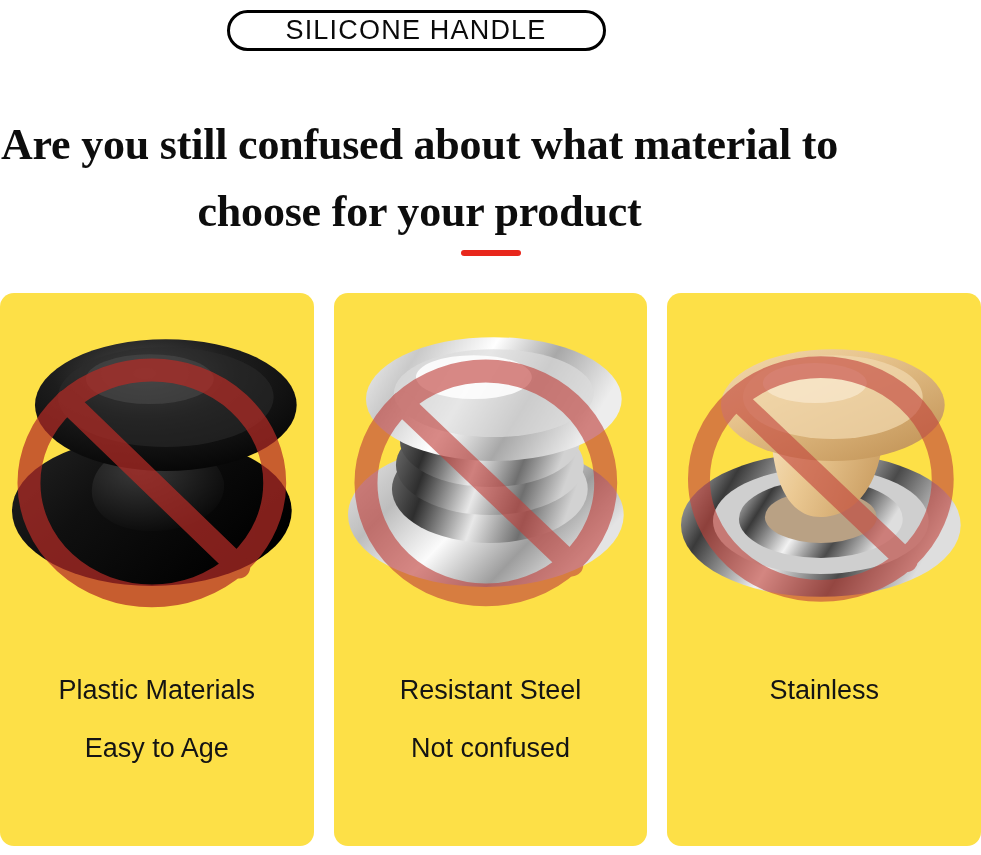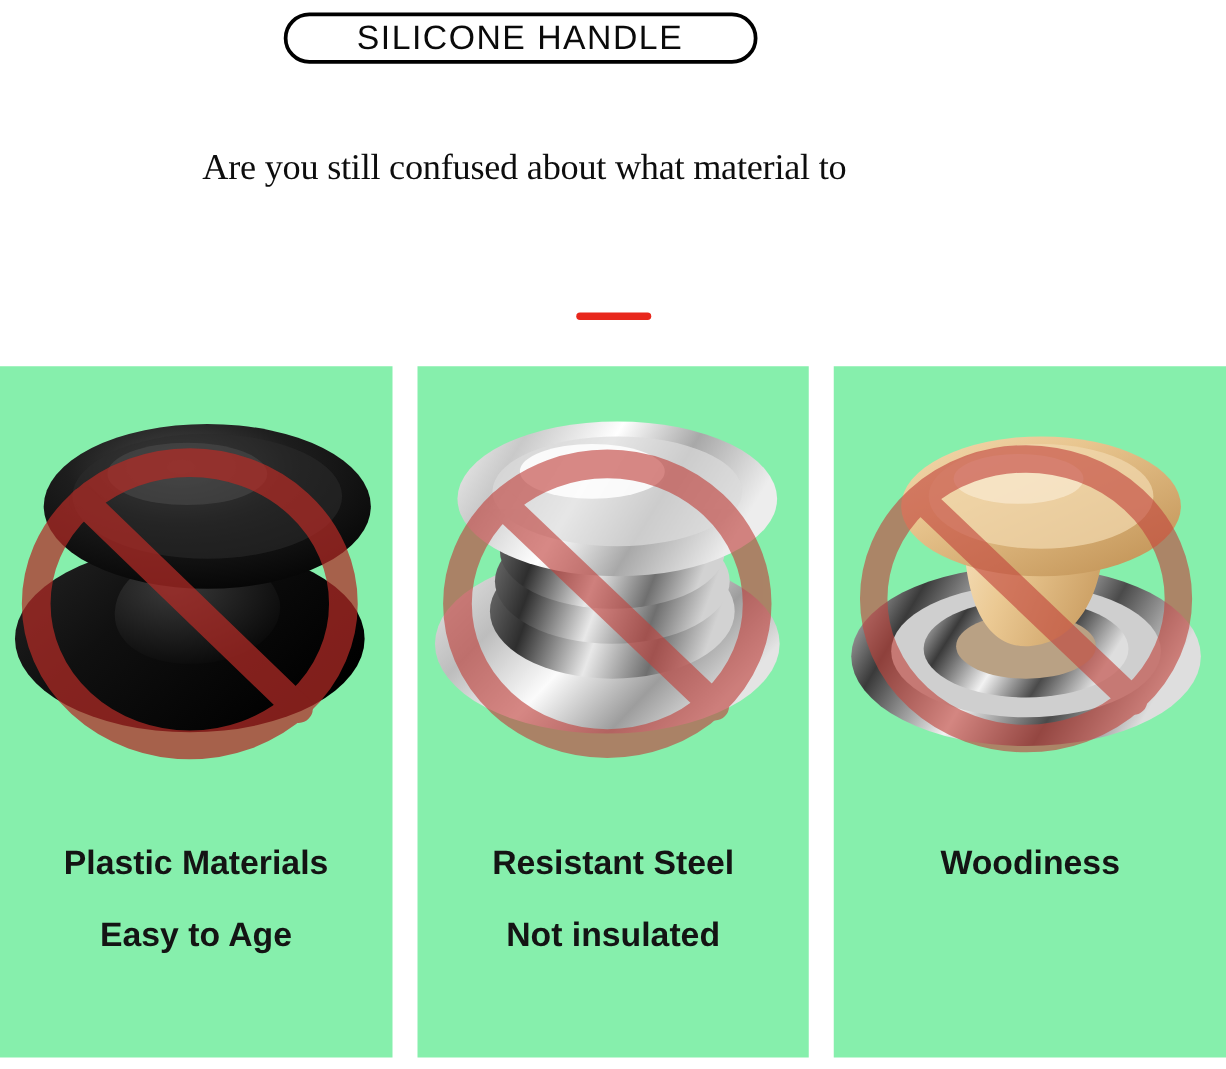--- a/index.html
+++ b/index.html
@@ -46,22 +46,22 @@
   }
 
   
   .headline {
     position: absolute;
     top: 82px;
     left: 0;
     width: 839px;
     text-align: center;
     font-family: "Liberation Serif", serif;
-    font-weight: normal;
-    font-size: 29px;
+    font-weight: bold;
+    font-size: 44px;
     line-height: 67px;
     color: #0d0d0d;
     letter-spacing: -0.2px;
   }
   .headline .hl-line { display: block; }
 
   
   .rule-wrap {
     position: absolute;
     top: 250px;
@@ -83,26 +83,25 @@
     top: 293px;
     left: 0;
     width: 981px;
     height: 553px;
     display: flex;
     gap: 20px;
   }
   .card {
     position: relative;
     flex: 1 1 0;
-    background: #86efac;
-    border-radius: 0;
+    background: #fde047;
+    border-radius: 14px;
     overflow: hidden;
     display: flex;
     flex-direction: column;
-    font-weight: bold;
   }
 
   
   .art {
     position: relative;
     height: 368px;
     flex: 0 0 368px;
   }
   .art svg { display: block; width: 100%; height: 100%; }
 
@@ -122,20 +121,21 @@
 <body>
 
 <div class="badge-wrap">
   <div class="badge">
     <span class="badge-text">SILICONE HANDLE</span>
   </div>
 </div>
 
 <h1 class="headline">
   <span class="hl-line">Are you still confused about what material to</span>
+  <span class="hl-line">choose for your product</span>
 </h1>
 
 <div class="rule-wrap">
   <div class="rule"></div>
 </div>
 
 <div class="cards">
 
   <div class="card">
     <div class="art">
@@ -215,21 +215,21 @@
         <ellipse cx="140" cy="84" rx="58" ry="22" fill="#ffffff" opacity="0.85"></ellipse>
 
         <g opacity="0.62">
           <ellipse cx="152" cy="190" rx="120" ry="112" fill="none" stroke="#c0413c" stroke-width="23"></ellipse>
           <line x1="68" y1="110" x2="238" y2="272" stroke="#c0413c" stroke-width="23" stroke-linecap="round"></line>
         </g>
       </svg>
     </div>
     <div class="caption">
       <span class="cap-line">Resistant Steel</span>
-      <span class="cap-line">Not insulated</span>
+      <span class="cap-line">Not confused</span>
     </div>
   </div>
 
   <div class="card">
     <div class="art">
       <svg viewBox="0 0 314 368" preserveAspectRatio="xMidYMid meet">
         <defs>
           <linearGradient id="w-cap" x1="0" y1="0" x2="0.8" y2="0.9">
             <stop offset="0%" stop-color="#f2d9b0"></stop>
             <stop offset="40%" stop-color="#e8c58e"></stop>
@@ -260,17 +260,17 @@
         <ellipse cx="166" cy="104" rx="90" ry="42" fill="#f0d7ac" opacity="0.75"></ellipse>
         <ellipse cx="148" cy="90" rx="52" ry="20" fill="#f9ead0" opacity="0.7"></ellipse>
 
         <g opacity="0.62">
           <ellipse cx="154" cy="186" rx="122" ry="112" fill="none" stroke="#c2453d" stroke-width="22"></ellipse>
           <line x1="70" y1="106" x2="240" y2="268" stroke="#c2453d" stroke-width="22" stroke-linecap="round"></line>
         </g>
       </svg>
     </div>
     <div class="caption">
-      <span class="cap-line">Woodiness</span>
+      <span class="cap-line">Stainless</span>
     </div>
   </div>
 
 </div>
 
 </body></html>

